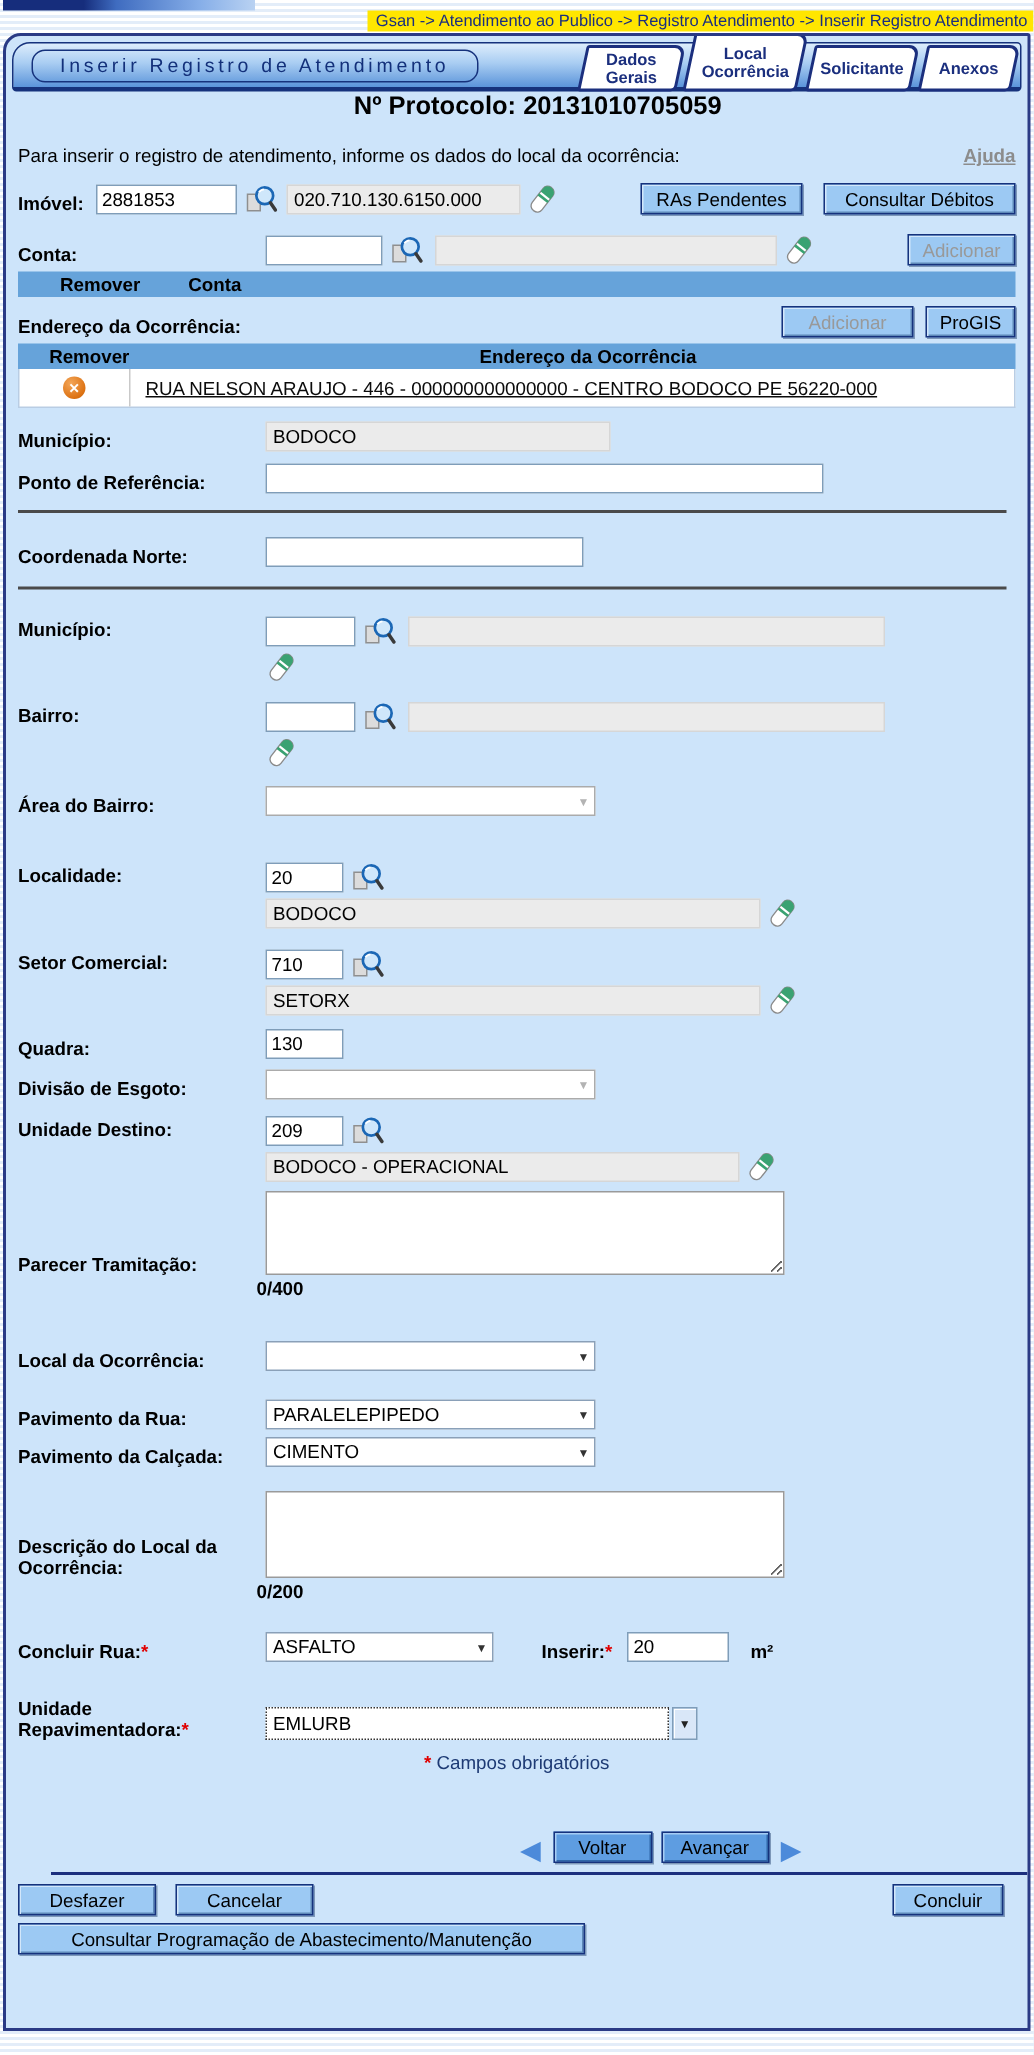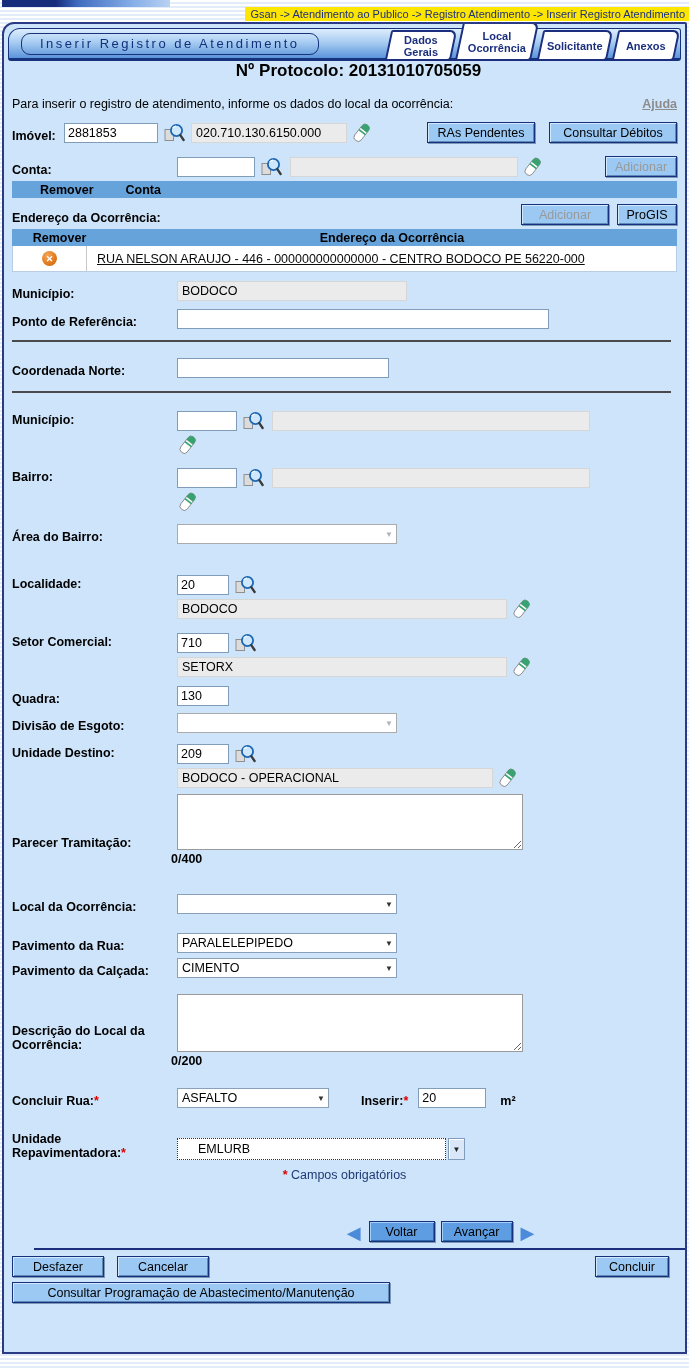--- a/index.html
+++ b/index.html
@@ -67,21 +67,21 @@
   .line{display:flex;align-items:center;height:26px;}
   .line.h22{height:22px;}
   .divider{border:none;border-top:2px solid #4a4a4a;margin:0 14px 0 8px;height:0;}
   .sel{height:20px;background:#fff;border:1px solid #8aa0b8;display:flex;align-items:center;
     box-sizing:border-box;padding:0 4px;position:relative;font-size:12.5px;cursor:pointer;}
   .sel .arr{position:absolute;right:3px;top:5px;font-size:8px;color:#333;line-height:9px;}
   .sel.dis{border-color:#ababab;}
   .sel.dis .arr{color:#b3b3b3;}
   .sel-combo{display:flex;align-items:center;height:22px;cursor:pointer;}
   .sel-field{flex:1;height:22px;box-sizing:border-box;background:#fff;border:1px dotted #333;
-    display:flex;align-items:center;padding:0 20px;font-size:12.5px;}
+    display:flex;align-items:center;padding:0 4px;font-size:12.5px;}
   .sel-btn{width:17px;height:22px;box-sizing:border-box;margin-left:2px;background:#d9e7f8;
     border:1px solid #7f9db9;display:flex;align-items:center;justify-content:center;
     font-size:8px;color:#222;box-shadow:inset 1px 1px 0 #fff;}
   textarea.ta{border:1px solid #9a9a9a;background:#fff;resize:both;
     font-family:"Liberation Sans",sans-serif;font-size:12px;box-sizing:border-box;}
   .counter{font-weight:bold;margin:2px 0 0 167px;font-size:12.5px;height:14px;}
   .req{color:#e00000;font-weight:bold;}
   .campos{ text-align:center;color:#1d3a74;font-size:12.5px;height:16px;}
   .nav-arrow{color:#4c8ada;font-size:18px;line-height:18px;cursor:pointer;}
   .hr2{border:none;border-top:2px solid #1b2f7e;margin:6px 0 0 30px;height:0;}

